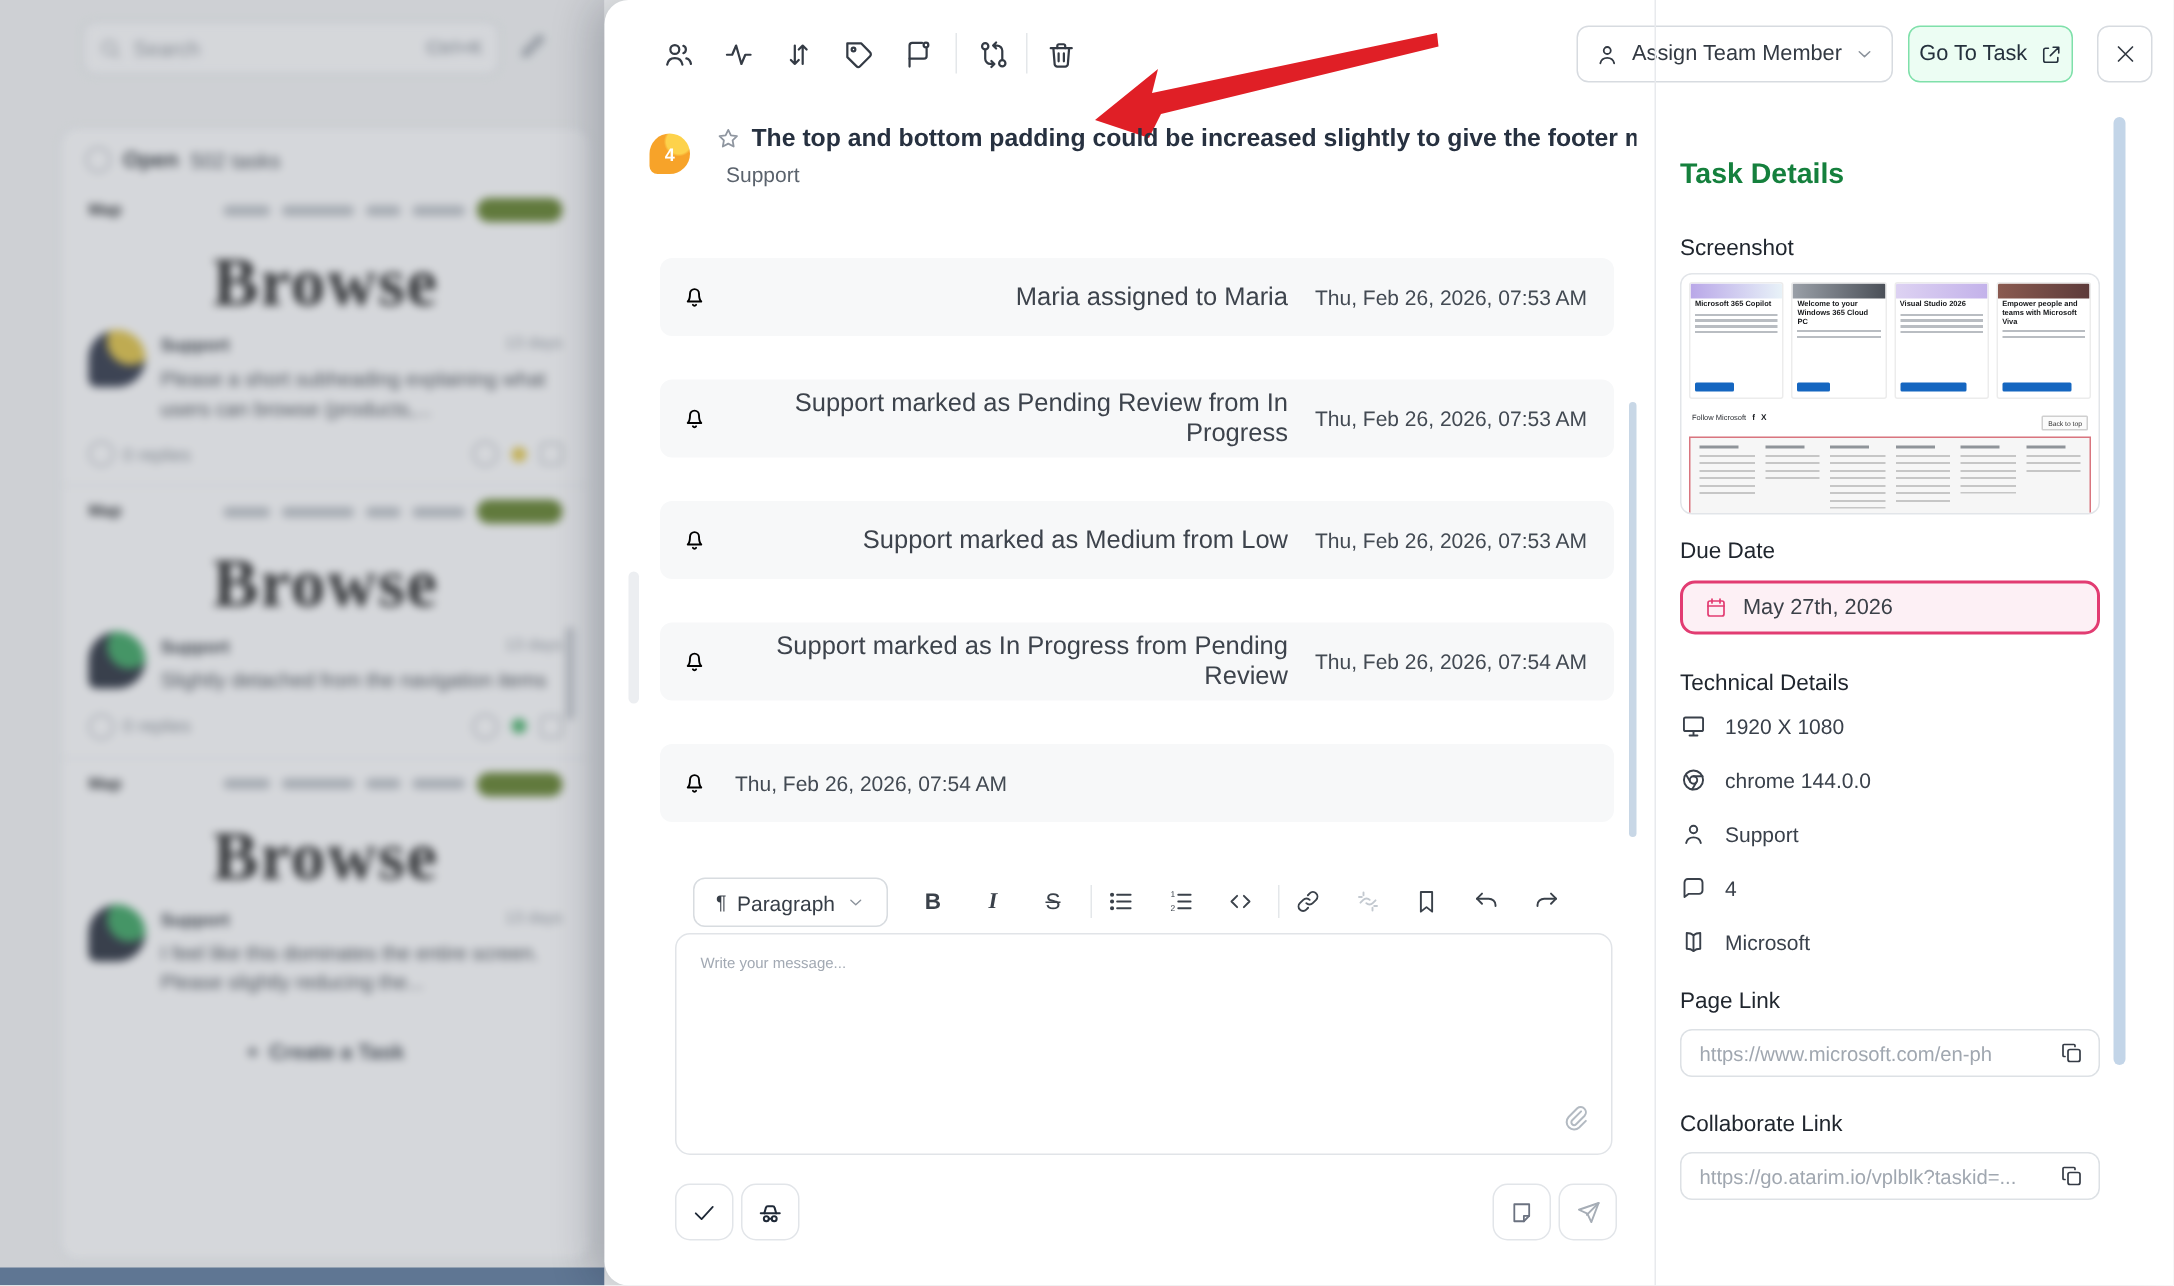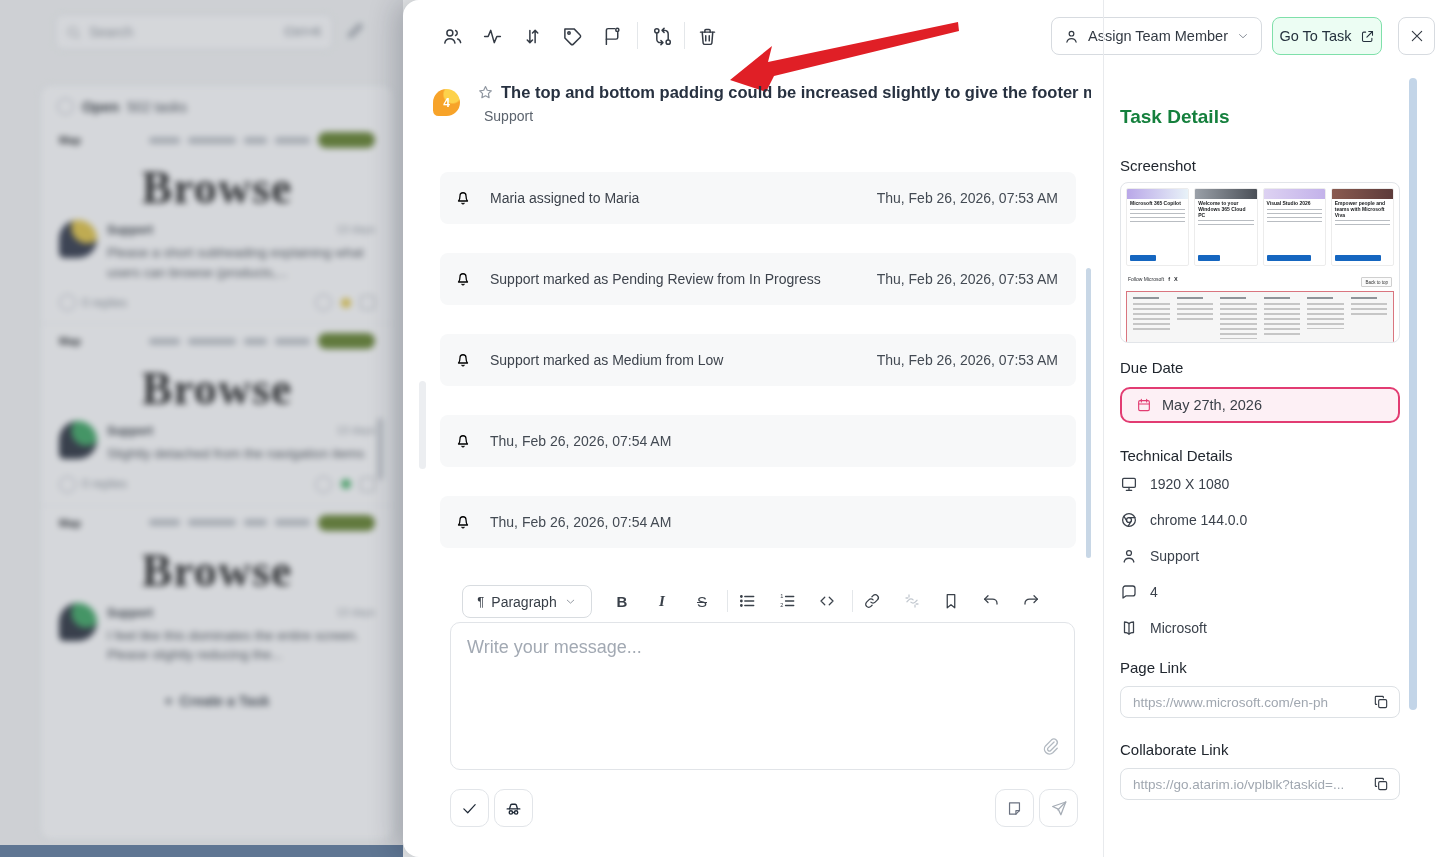--- a/index.html
+++ b/index.html
@@ -44,33 +44,33 @@
   .modal{position:absolute;left:403px;top:0;width:1046px;height:857px;background:#fff;border-radius:16px 0 0 16px;box-shadow:-8px 0 28px rgba(15,23,42,.22);}
   .tb-ic{position:absolute;top:18px;width:36px;height:36px;display:flex;align-items:center;justify-content:center;color:#343b45;cursor:pointer;}
   .vsep{position:absolute;top:22px;width:1px;height:27px;background:#e4e7ea;}
   .pill{position:absolute;top:17px;height:38px;box-sizing:border-box;border:1px solid #d7dbe0;border-radius:8px;background:#fff;display:flex;align-items:center;justify-content:center;gap:8px;font-size:14.5px;color:#333a43;cursor:pointer;}
   .gotask{background:#ecfdf3;border:1px solid #7fe0aa;font-weight:500;color:#25313d;}
   .badge{position:absolute;left:30px;top:89px;width:27px;height:27px;border-radius:50% 50% 50% 20%;background:radial-gradient(circle at 72% 20%,#fdd24b 0 28%,#f7a329 34%);color:#fff;font-size:12px;font-weight:700;display:flex;align-items:center;justify-content:center;}
   .ttl{position:absolute;left:98px;top:83px;width:590px;font-size:16.5px;font-weight:700;color:#273140;white-space:nowrap;overflow:hidden;}
   .subttl{position:absolute;left:81px;top:108px;font-size:14px;color:#5b636d;}
   .star{position:absolute;left:74px;top:84px;color:#8f96a0;}
   .arow{position:absolute;left:37px;width:636px;height:52px;background:#f7f8f9;border-radius:8px;display:flex;align-items:center;padding:0 18px 0 14px;box-sizing:border-box;gap:18px;}
-  .arow .atxt{font-size:14px;color:#3d434c;flex:1;}
+  .arow .atxt{font-size:17px;color:#3d434c;flex:1;text-align:right;}
   .arow .atime{font-size:14px;color:#434a53;}
   .act-scroll{position:absolute;left:683px;top:268px;width:5px;height:290px;border-radius:3px;background:#c8d7e6;}
   .left-ind{position:absolute;left:16px;top:381px;width:7px;height:88px;border-radius:4px;background:#eceef1;}
 
   
   .pgpill{position:absolute;left:59px;top:585px;width:128px;height:31px;border:1px solid #d8dce0;border-radius:8px;display:flex;align-items:center;justify-content:center;gap:7px;font-size:14px;color:#373e47;background:#fff;cursor:pointer;}
   .fmt{position:absolute;top:584px;width:34px;height:34px;display:flex;align-items:center;justify-content:center;color:#3a414a;font-size:15px;cursor:pointer;}
   .fmt.dim{color:#c3c9d0;}
   .fsep{position:absolute;top:590px;width:1px;height:22px;background:#e4e7ea;}
   .b{font-weight:800;} .i{font-style:italic;font-family:"Liberation Serif",serif;font-weight:600;} .s{text-decoration:line-through;}
   .msgbox{position:absolute;left:47px;top:622px;width:625px;height:148px;border:1px solid #e1e4e8;border-radius:10px;box-sizing:border-box;}
-  .msgbox textarea{position:absolute;inset:0;border:0;outline:0;resize:none;background:transparent;padding:14px 40px 14px 16px;font-family:"Liberation Sans",sans-serif;font-size:18px;color:#ec4899;}
+  .msgbox textarea{position:absolute;inset:0;border:0;outline:0;resize:none;background:transparent;padding:14px 40px 14px 16px;font-family:"Liberation Sans",sans-serif;font-size:10px;color:#ec4899;}
   .msgbox textarea::placeholder{color:#a2a9b3;}
   .clip{position:absolute;right:14px;bottom:10px;color:#b3bac2;cursor:pointer;}
   .cbtn{position:absolute;top:789px;width:37px;height:36px;border:1px solid #e2e5e9;border-radius:10px;background:#fff;display:flex;align-items:center;justify-content:center;cursor:pointer;}
 
   
   .panel{position:absolute;left:700px;top:0;width:346px;height:857px;border-left:1px solid #e8eaed;box-sizing:border-box;}
   .p-title{position:absolute;left:16px;top:106px;font-size:19px;font-weight:700;color:#15803d;}
   .p-label{position:absolute;left:16px;font-size:15px;font-weight:400;color:#20262e;}
   .thumb{position:absolute;left:16px;top:182px;width:280px;height:161px;border:1px solid #e2e5e9;border-radius:8px;background:#fff;box-sizing:border-box;padding:5px;overflow:hidden;}
   .mcards{display:flex;gap:5px;}
@@ -322,20 +322,21 @@
           <path d="M10.6 19a1.6 1.6 0 0 0 2.8 0"></path>
         </svg>
       <span class="atxt">Support marked as Medium from Low</span>
       <span class="atime">Thu, Feb 26, 2026, 07:53 AM</span>
     </div>
     <div class="arow" style="top:415px">
       <svg class="ic" width="18" height="18" viewBox="0 0 24 24">
           <path d="M18 16H6c1.3-1.3 2-2.2 2-7a4 4 0 0 1 8 0c0 4.8.7 5.7 2 7z"></path>
           <path d="M10.6 19a1.6 1.6 0 0 0 2.8 0"></path>
         </svg>
+      <span class="atxt">Support marked as In Progress from Pending Review</span>
       <span class="atime">Thu, Feb 26, 2026, 07:54 AM</span>
     </div>
     <div class="arow" style="top:496px">
       <svg class="ic" width="18" height="18" viewBox="0 0 24 24">
           <path d="M18 16H6c1.3-1.3 2-2.2 2-7a4 4 0 0 1 8 0c0 4.8.7 5.7 2 7z"></path>
           <path d="M10.6 19a1.6 1.6 0 0 0 2.8 0"></path>
         </svg>
       <span class="atime">Thu, Feb 26, 2026, 07:54 AM</span>
     </div>
     <div class="act-scroll"></div>

